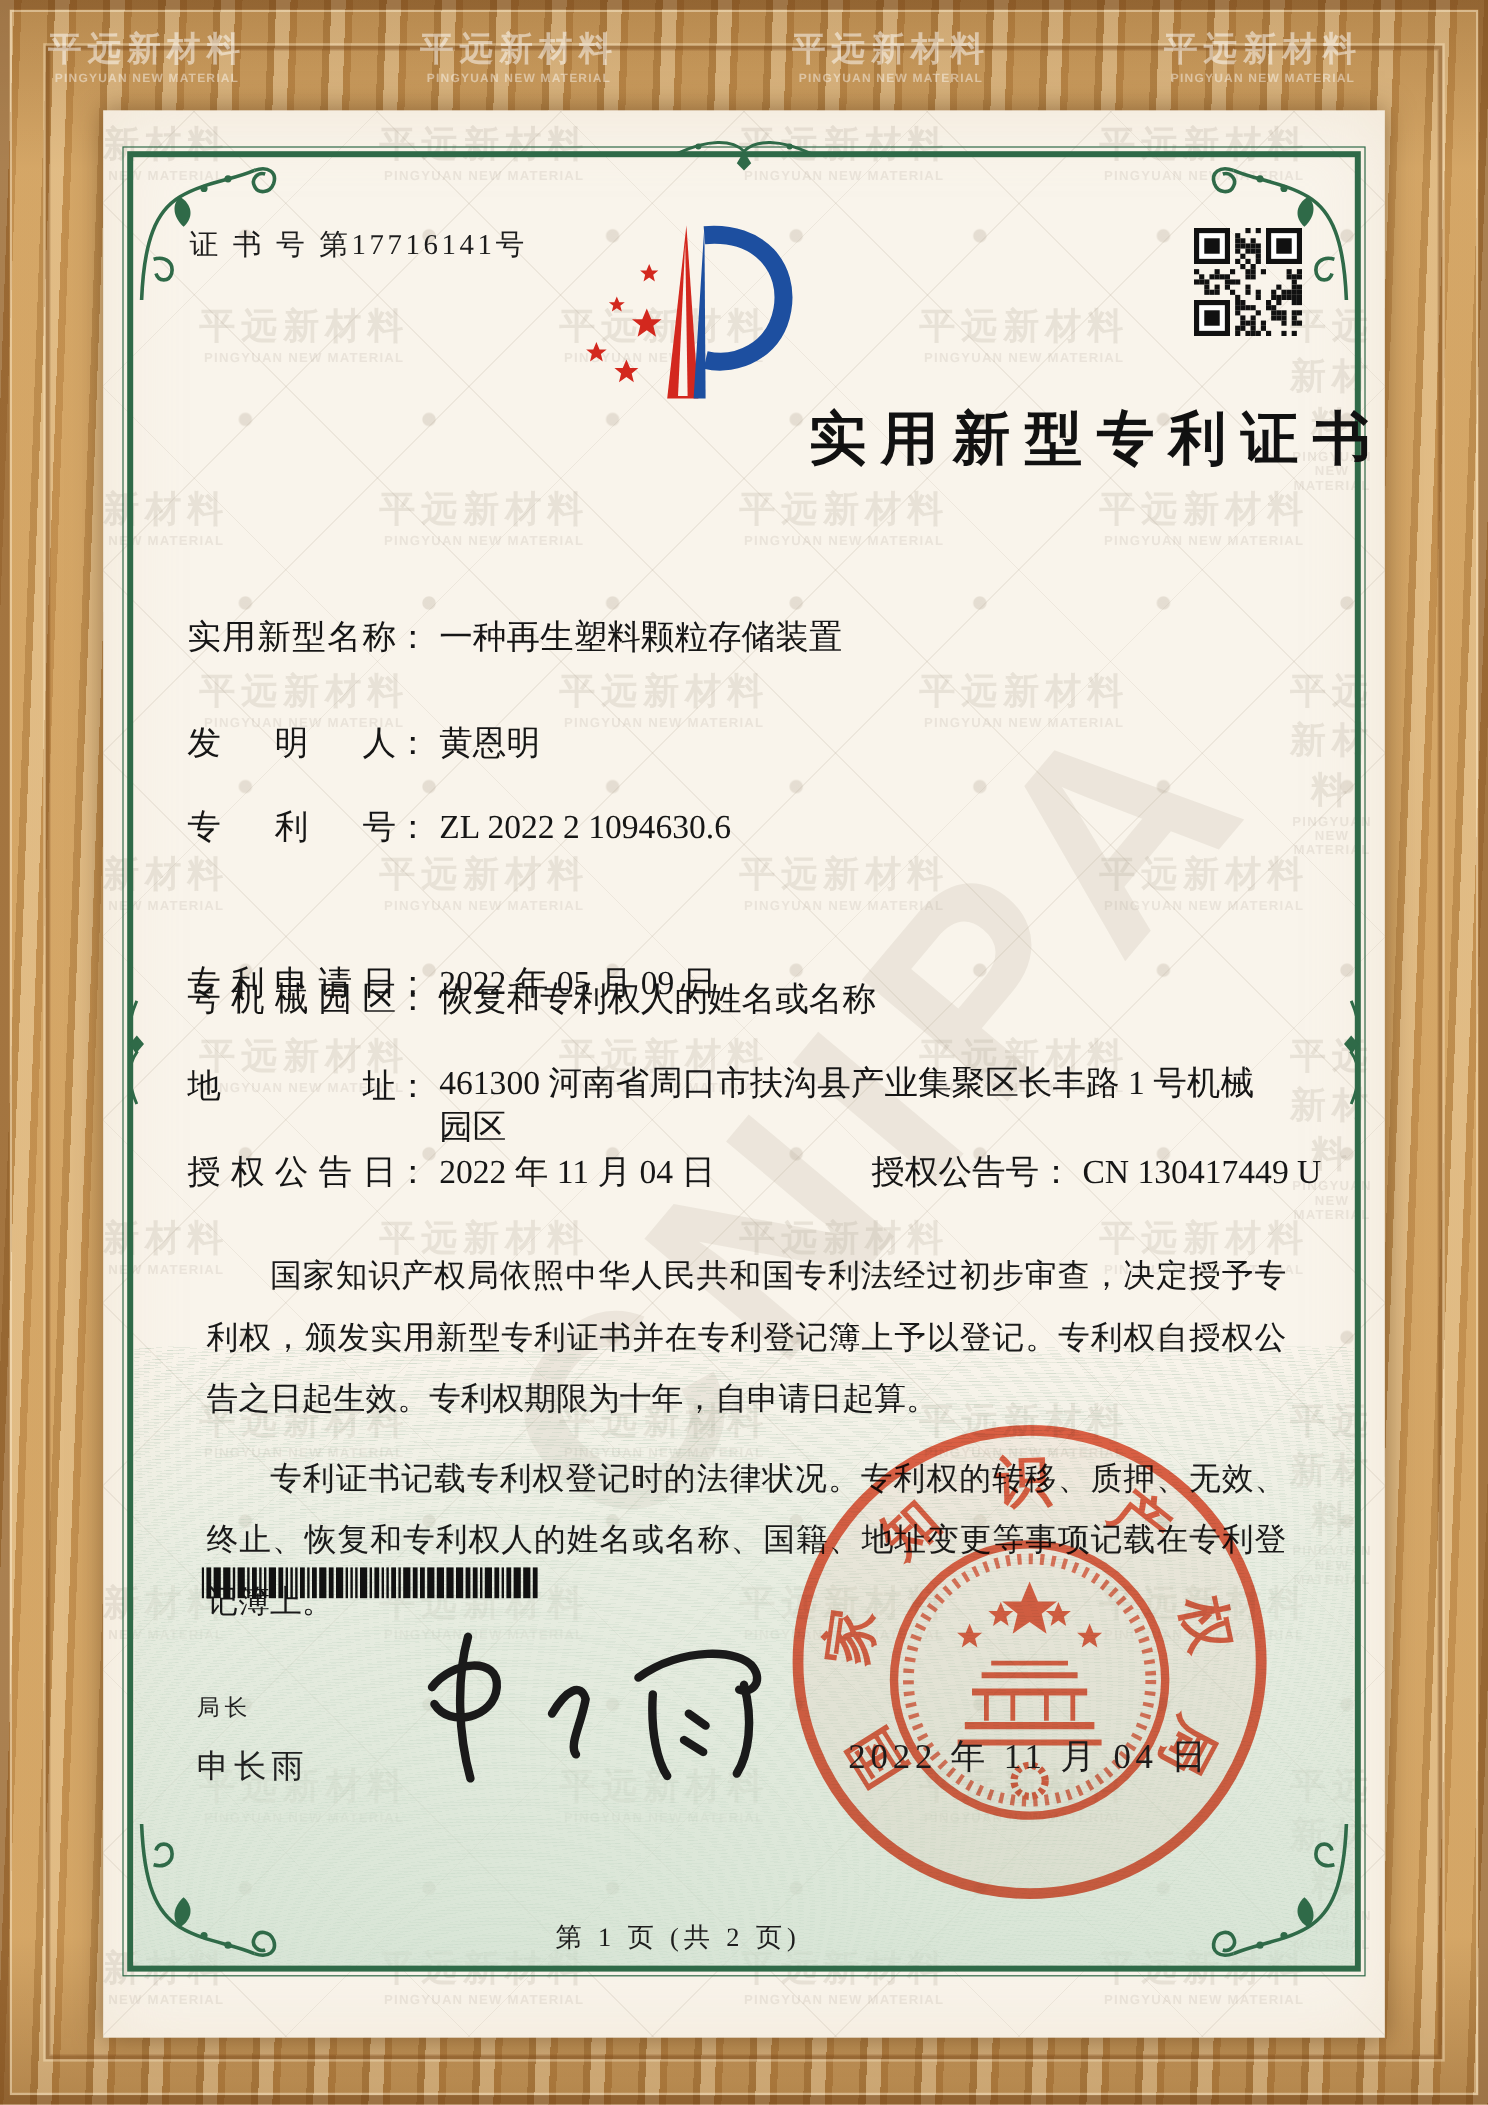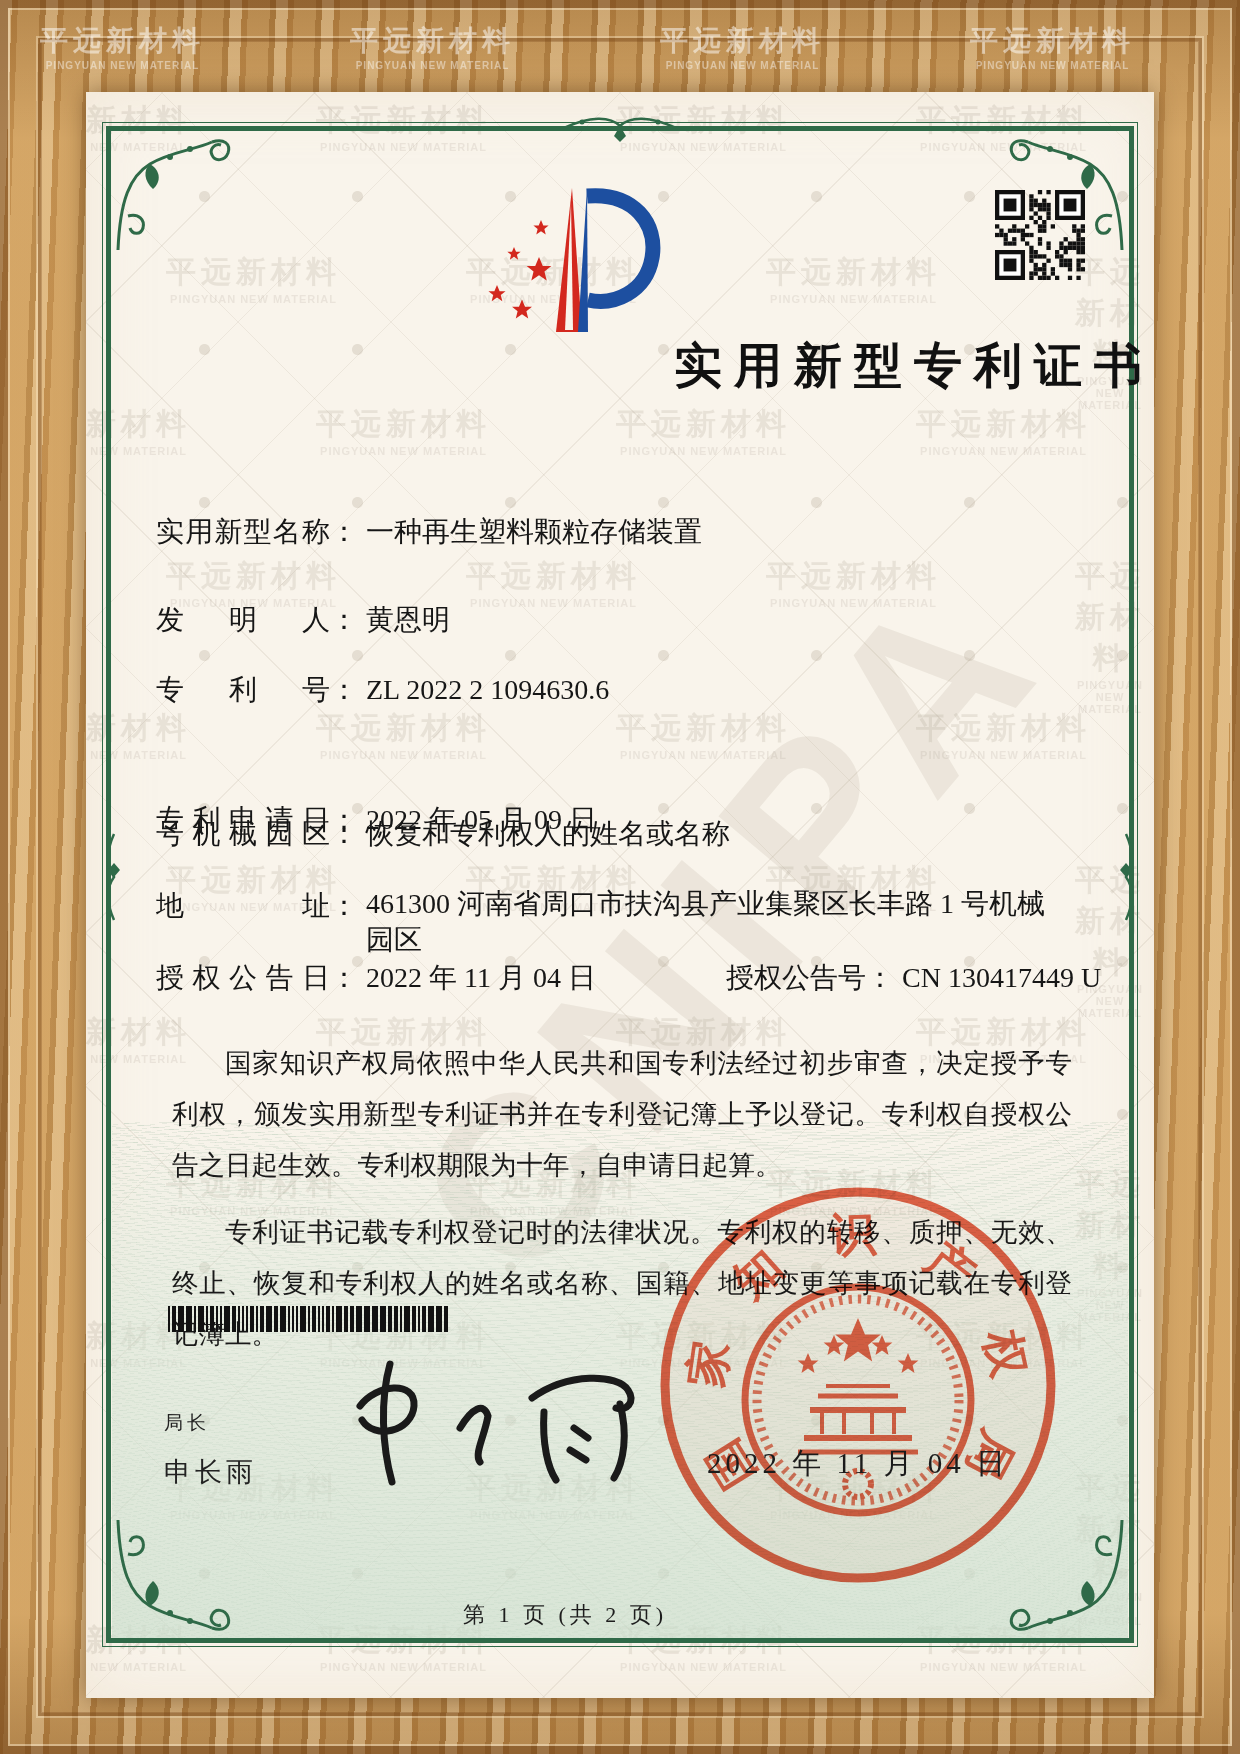--- a/index.html
+++ b/index.html
@@ -328,20 +328,21 @@
         <path d="M14,45 L8,38 L14,31 L20,38 Z" fill="currentColor" stroke="none"></path>
       </g>
     </svg>
     <svg class="ornament" style="right:14px;top:740px;transform:scaleX(-1);" width="26" height="90" viewBox="0 0 26 90">
       <g fill="none" stroke="currentColor" stroke-width="2.5">
         <path d="M14,2 C6,20 6,34 14,45 C6,56 6,70 14,88"></path>
         <path d="M14,45 L8,38 L14,31 L20,38 Z" fill="currentColor" stroke="none"></path>
       </g>
     </svg>
 
+    <div class="cert-no">证 书 号 第17716141号</div>
 
     <svg class="logo" viewBox="0 0 180 160">
       <g>
         <path d="M0,-10 L2.9,-3.1 L9.5,-3.1 L4.2,1.2 L5.9,8.1 L0,4 L-5.9,8.1 L-4.2,1.2 L-9.5,-3.1 L-2.9,-3.1 Z" transform="translate(57,48) scale(0.8)" fill="#d3281e"></path>
         <path d="M0,-10 L2.9,-3.1 L9.5,-3.1 L4.2,1.2 L5.9,8.1 L0,4 L-5.9,8.1 L-4.2,1.2 L-9.5,-3.1 L-2.9,-3.1 Z" transform="translate(30,74) scale(0.7)" fill="#d3281e"></path>
         <path d="M0,-10 L2.9,-3.1 L9.5,-3.1 L4.2,1.2 L5.9,8.1 L0,4 L-5.9,8.1 L-4.2,1.2 L-9.5,-3.1 L-2.9,-3.1 Z" transform="translate(55,90) scale(1.3)" fill="#d3281e"></path>
         <path d="M0,-10 L2.9,-3.1 L9.5,-3.1 L4.2,1.2 L5.9,8.1 L0,4 L-5.9,8.1 L-4.2,1.2 L-9.5,-3.1 L-2.9,-3.1 Z" transform="translate(13,114) scale(0.9)" fill="#d3281e"></path>
         <path d="M0,-10 L2.9,-3.1 L9.5,-3.1 L4.2,1.2 L5.9,8.1 L0,4 L-5.9,8.1 L-4.2,1.2 L-9.5,-3.1 L-2.9,-3.1 Z" transform="translate(38,130) scale(1.05)" fill="#d3281e"></path>
         <polygon points="88,8 72,152 98,152" fill="#d3281e"></polygon>
         <polygon points="87,22 81,150 89,150" fill="#f9f4eb"></polygon>

